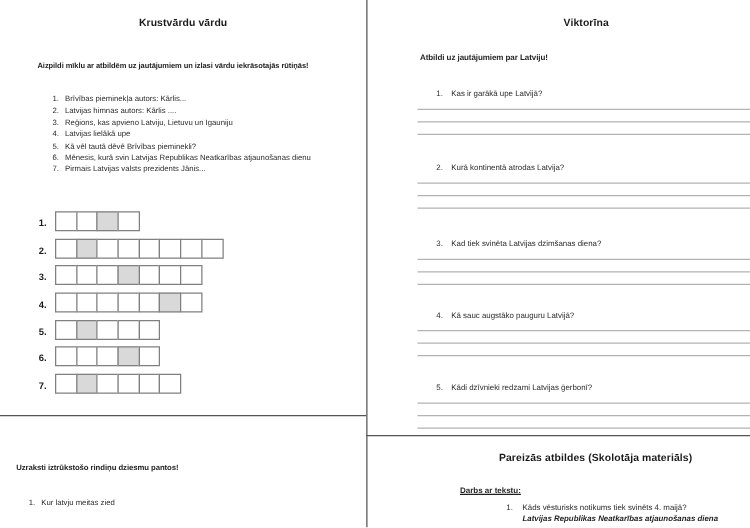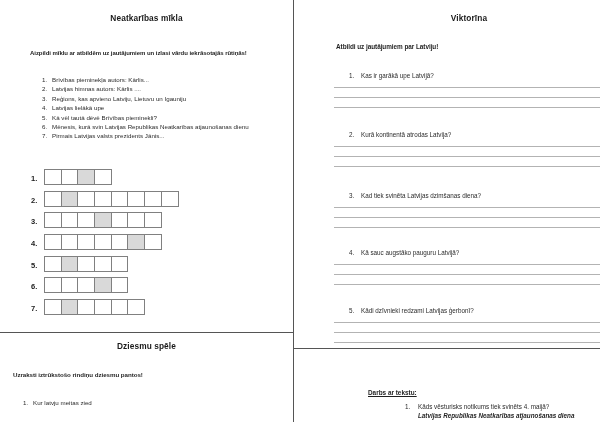--- a/index.html
+++ b/index.html
@@ -62,21 +62,21 @@
   #ans-items .ansline{margin-left:13px;margin-top:2px;font-weight:bold;font-style:italic;color:#1f1f1f;}
 </style>
 </head>
 <body>
 
 <div class="vdiv"></div>
 <div class="hdiv-left"></div>
 <div class="hdiv-right"></div>
 
 <section class="quad" id="q-crossword">
-  <h1 class="sec-title">Neatkarības mīkla</h1>
+  <h1 class="sec-title">Krustvārdu vārdu</h1>
   <p class="instr">Aizpildi mīklu ar atbildēm uz jautājumiem un izlasi vārdu iekrāsotajās rūtiņās!</p>
   <ol id="clues">
       <li class="clue">
         <span class="cnum">1.</span>
         <span class="ctext">Brīvības pieminekļa autors: Kārlis...</span>
       </li>
       <li class="clue">
         <span class="cnum">2.</span>
         <span class="ctext">Latvijas himnas autors: Kārlis ....</span>
       </li>
@@ -162,21 +162,20 @@
         <span class="gcell shaded"></span>
         <span class="gcell"></span>
         <span class="gcell"></span>
         <span class="gcell"></span>
         <span class="gcell"></span>
       </div>
     </div>
 </section>
 
 <section class="quad" id="q-song">
-  <h1 class="sec-title">Dziesmu spēle</h1>
   <p class="instr">Uzraksti iztrūkstošo rindiņu dziesmu pantos!</p>
   <div id="song-items">
       <div class="row">
         <span class="snum">1.</span>
         <span>Kur latvju meitas zied</span>
       </div>
     </div>
 </section>
 
 <section class="quad" id="q-quiz">
@@ -225,20 +224,21 @@
           <span>Kādi dzīvnieki redzami Latvijas ģerbonī?</span>
         </div>
         <div class="aline" style="top: 15px;"></div>
         <div class="aline" style="top: 25px;"></div>
         <div class="aline" style="top: 35px;"></div>
       </div>
     </div>
 </section>
 
 <section class="quad" id="q-answers">
+  <h1 class="sec-title">Pareizās atbildes (Skolotāja materiāls)</h1>
   <p class="subhead">Darbs ar tekstu:</p>
   <div id="ans-items">
       <div class="row">
         <span class="anum">1.</span>
         <span>Kāds vēsturisks notikums tiek svinēts 4. maijā?</span>
       </div>
       <div class="ansline">Latvijas Republikas Neatkarības atjaunošanas diena</div>
     </div>
 </section>
 

